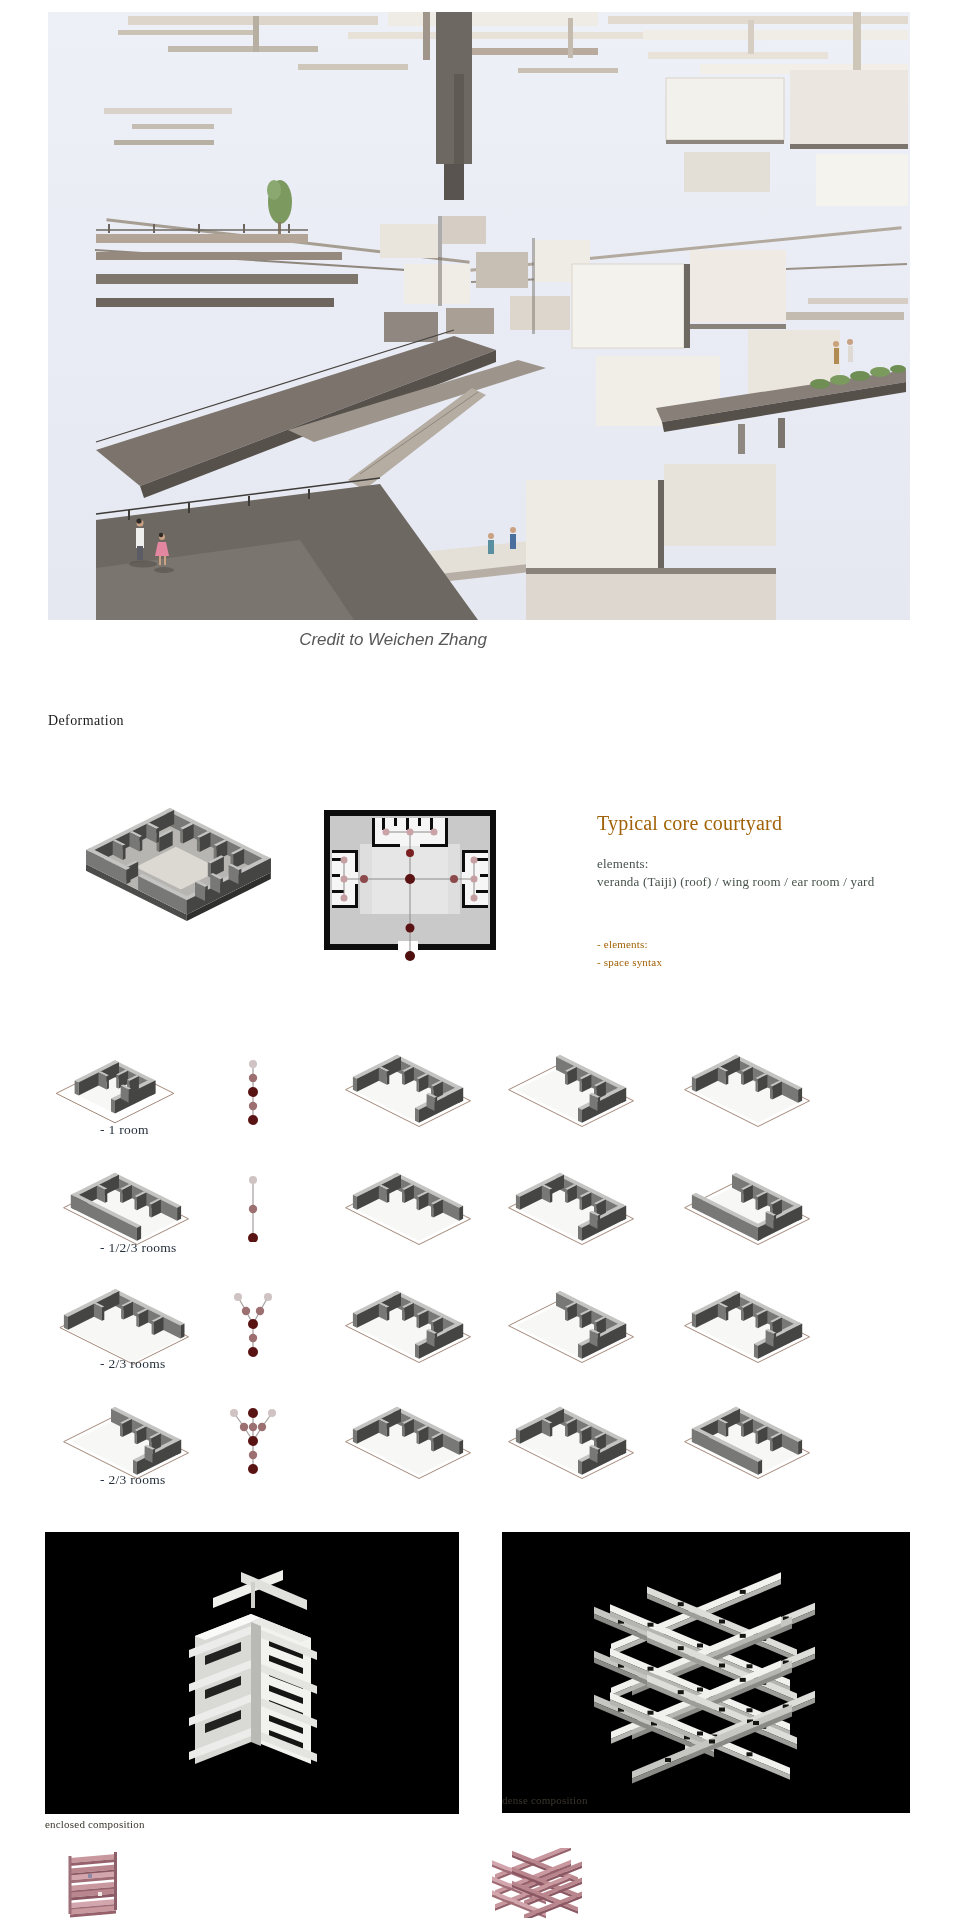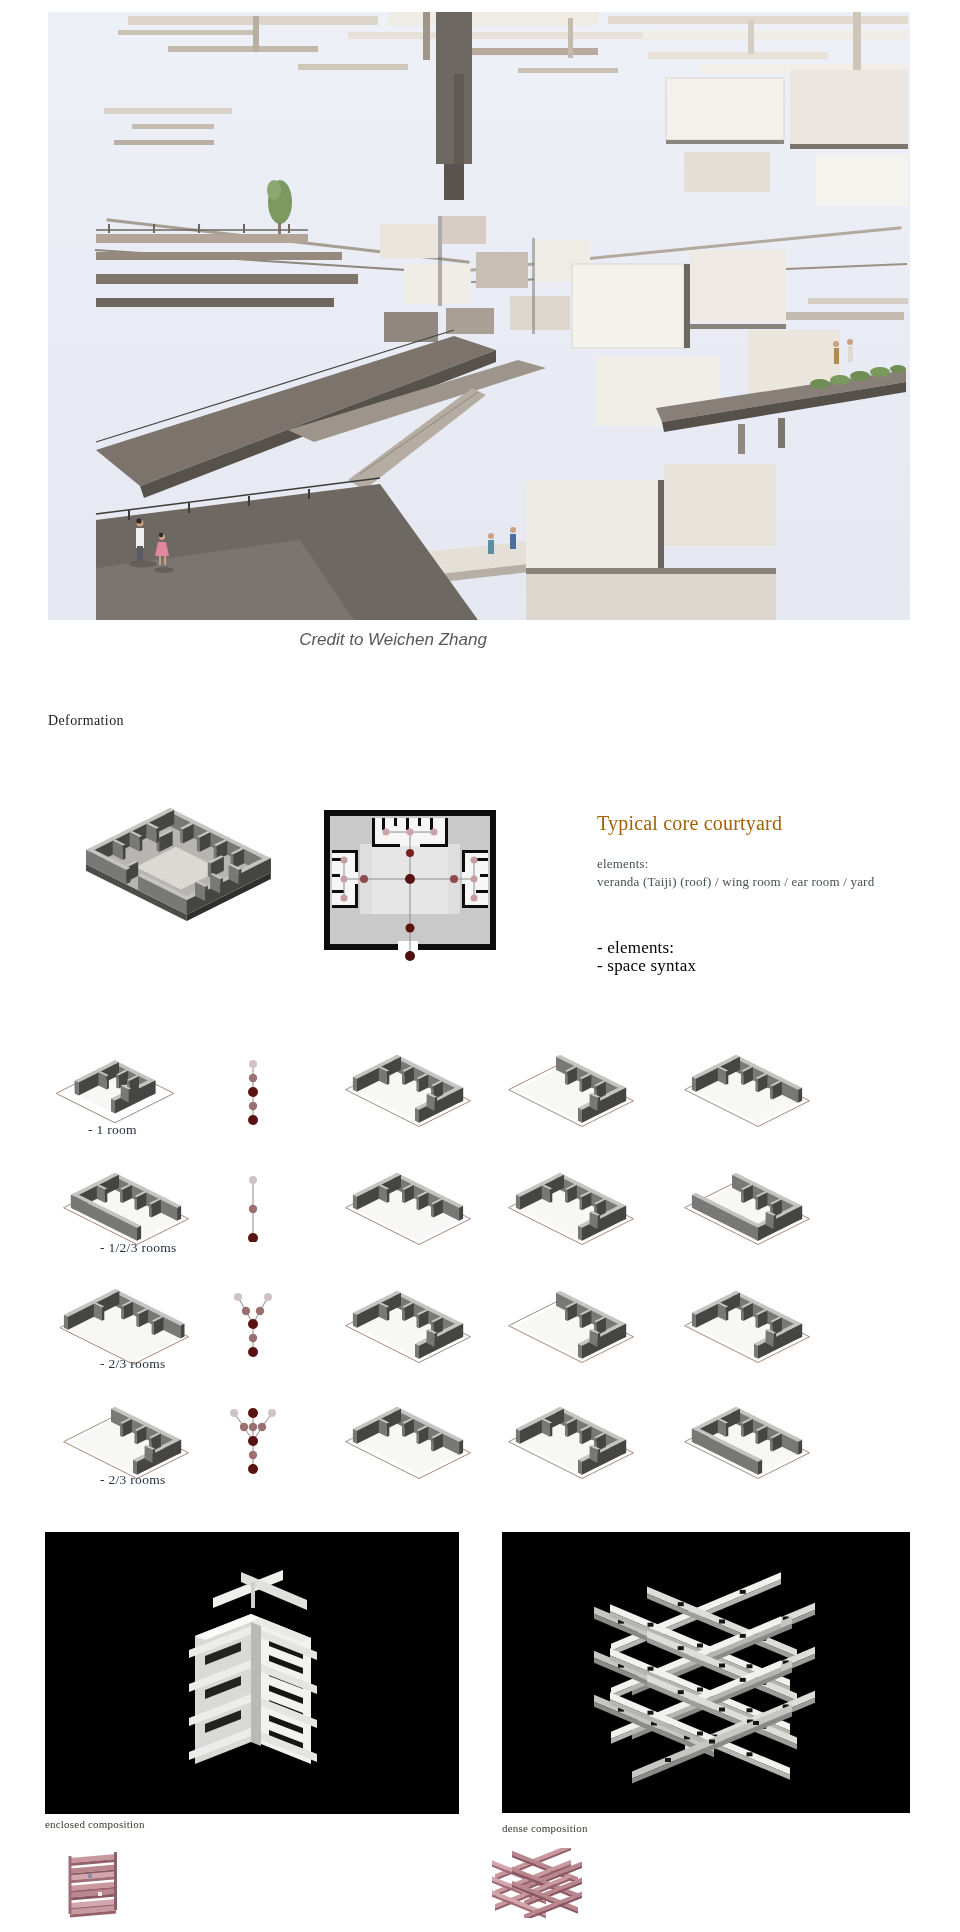--- a/index.html
+++ b/index.html
@@ -4,21 +4,21 @@
 <style>
   html,body{margin:0;padding:0;background:#ffffff;}
   #page{position:relative;width:960px;height:1932px;background:#ffffff;overflow:hidden;
         font-family:"Liberation Serif",serif;}
   .abs{position:absolute;}
   .caption{font-family:"Liberation Sans",sans-serif;font-style:italic;
            font-size:17px;color:#575757;text-align:center;}
   .h-deform{font-size:14px;color:#1a1a1a;letter-spacing:.4px;font-weight:normal;margin:0;}
   .cty-title{font-size:20px;color:#a16207;letter-spacing:.2px;}
   .cty-body{font-size:13px;color:#46524b;letter-spacing:.2px;}
-  .cty-legend{font-size:17px;color:#000000;letter-spacing:.2px;}
+  .cty-legend{font-size:11px;color:#a16207;letter-spacing:.2px;}
   .row-label{font-size:13.5px;color:#25303c;letter-spacing:.3px;}
   .panel{background:#000;}
   .panel-label{font-size:11px;color:#39362c;letter-spacing:.2px;}
   svg{display:block;}
 </style>
 </head>
 <body>
 
 <div id="page">
 
@@ -436,21 +436,21 @@
           <line x1="28" y1="20" x2="28" y2="34" stroke="#a59d9d" stroke-width="1.2"></line>
           <line x1="28" y1="34" x2="28" y2="48" stroke="#a59d9d" stroke-width="1.2"></line>
           <line x1="28" y1="48" x2="28" y2="62" stroke="#a59d9d" stroke-width="1.2"></line>
           <circle cx="28" cy="6" r="4" fill="#cfc3c3"></circle>
           <circle cx="28" cy="20" r="4.2" fill="#9c6f71"></circle>
           <circle cx="28" cy="34" r="5" fill="#5a1313"></circle>
           <circle cx="28" cy="48" r="4.2" fill="#9c6f71"></circle>
           <circle cx="28" cy="62" r="5" fill="#5a1313"></circle>
         </svg>
       </div>
-      <div class="abs row-label" style="left: 88px; top: 1122px; text-align: right;">- 1 room</div>
+      <div class="abs row-label" style="left: 100px; top: 1122px; text-align: right;">- 1 room</div>
       <div class="abs" style="left: 30px; top: 1162px;">
         <svg width="170" height="118" viewBox="0 0 170 118">
           <polygon points="85.0,20.0 158.5,56.8 107.0,82.5 33.6,45.7" fill="none" stroke="#a3887a" stroke-width="1"></polygon>
           <polygon points="85.0,23.7 151.1,56.8 107.0,78.8 40.9,45.7" fill="#f7f7f5" stroke="none" stroke-width="1"></polygon>
           <polygon points="85.0,10.7 151.1,43.7 147.1,45.8 81.0,12.7" fill="#c4c4c2" stroke="none" stroke-width="1"></polygon>
           <polygon points="81.0,12.7 147.1,45.8 147.1,58.8 81.0,25.7" fill="#787876" stroke="none" stroke-width="1"></polygon>
           <polygon points="151.1,43.7 147.1,45.8 147.1,58.8 151.1,56.8" fill="#454543" stroke="none" stroke-width="1"></polygon>
           <polygon points="85.0,10.7 89.0,12.7 44.9,34.7 40.9,32.7" fill="#c4c4c2" stroke="none" stroke-width="1"></polygon>
           <polygon points="40.9,32.7 44.9,34.7 44.9,47.7 40.9,45.7" fill="#787876" stroke="none" stroke-width="1"></polygon>
           <polygon points="89.0,12.7 44.9,34.7 44.9,47.7 89.0,25.7" fill="#454543" stroke="none" stroke-width="1"></polygon>
@@ -936,21 +936,21 @@
         <rect x="244.5" y="220.29" width="6" height="4" fill="#141412"></rect>
         <polygon points="130.0,239.6 290.0,172.4 290.0,179.4 130.0,246.6" fill="#c6c6c3" stroke="none" stroke-width="1"></polygon>
         <polygon points="130.0,246.6 290.0,179.4 290.0,184.4 130.0,251.6" fill="#8a8a87" stroke="none" stroke-width="1"></polygon>
         <rect x="163" y="225.98" width="6" height="4" fill="#141412"></rect>
         <rect x="207" y="207.5" width="6" height="4" fill="#141412"></rect>
         <rect x="251" y="189.02" width="6" height="4" fill="#141412"></rect>
       </svg>
   </div>
 
   <div class="abs panel-label" style="left:45px;top:1818px;">enclosed composition</div>
-  <div class="abs panel-label" style="left:502px;top:1794px;margin-top:28px;">dense composition</div>
+  <div class="abs panel-label" style="left:502px;top:1794px;">dense composition</div>
 
   <div class="abs" style="left:58px;top:1844px;">
     <svg id="pinkL" width="74" height="78" viewBox="0 0 74 78">
         <polygon points="12.0,14.0 58.0,10.0 58.0,15.0 12.0,19.0" fill="#c9989f" stroke="none" stroke-width="1"></polygon>
         <polygon points="12.0,19.0 58.0,15.0 58.0,18.0 12.0,22.0" fill="#96616b" stroke="none" stroke-width="1"></polygon>
         <polygon points="12.0,24.6 58.0,20.6 58.0,25.6 12.0,29.6" fill="#ba868e" stroke="none" stroke-width="1"></polygon>
         <polygon points="12.0,29.6 58.0,25.6 58.0,28.6 12.0,32.6" fill="#8a5762" stroke="none" stroke-width="1"></polygon>
         <polygon points="12.0,31.2 58.0,27.2 58.0,32.2 12.0,36.2" fill="#d2a6ac" stroke="none" stroke-width="1"></polygon>
         <polygon points="12.0,36.2 58.0,32.2 58.0,35.2 12.0,39.2" fill="#a06c76" stroke="none" stroke-width="1"></polygon>
         <polygon points="12.0,41.8 58.0,37.8 58.0,42.8 12.0,46.8" fill="#c9989f" stroke="none" stroke-width="1"></polygon>

